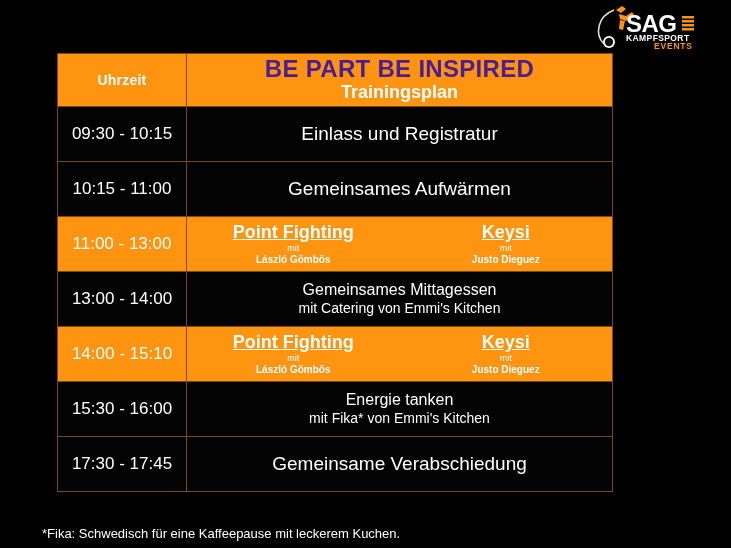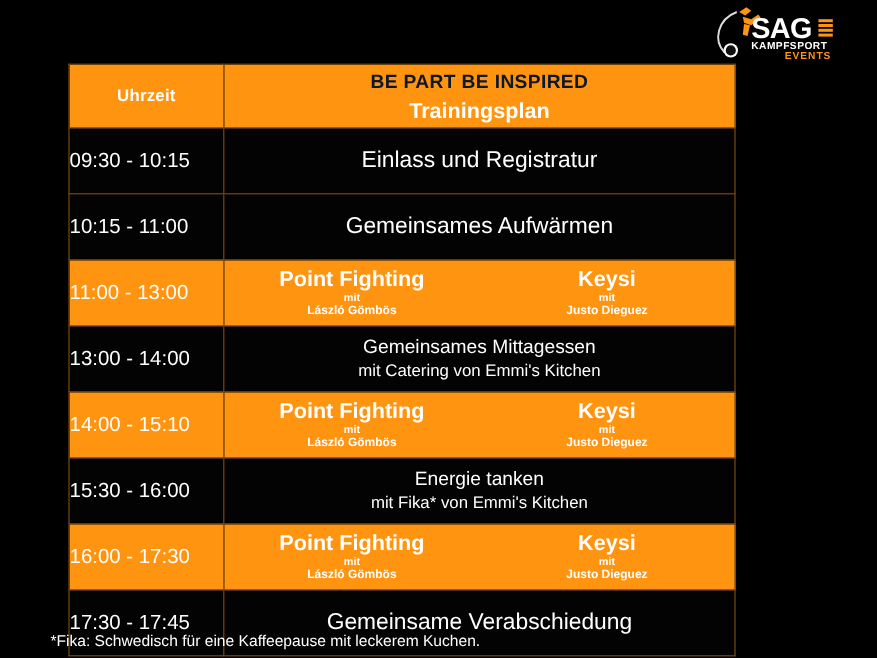--- a/index.html
+++ b/index.html
@@ -57,40 +57,40 @@
     color: #ffffff;
     letter-spacing: .2px;
   }
   .hdr-main {
     background: #FF9410;
     height: 52px;
     text-align: center;
     padding-bottom: 4px;
   }
   .hdr-main .l1 {
-    font-size: 16px;
-    font-weight: bold;
-    color: #0f172a;
+    font-size: 24px;
+    font-weight: bold;
+    color: #4c1d95;
     line-height: 25px;
     letter-spacing: .3px;
   }
   .hdr-main .l2 {
     font-size: 18px;
     font-weight: bold;
     color: #ffffff;
     line-height: 23px;
   }
 
   
   tr.row-dark td { background: #030303; }
   tr.row-orange td { background: #FF9410; }
 
   td.time-cell {
     width: 128px;
-    text-align: left;
+    text-align: center;
     font-size: 17px;
     color: #ffffff;
     height: 50px;
   }
   tr.row-orange td.time-cell { color: #ffffff; margin-left: 40px; }
 
   td.content-cell {
     text-align: center;
     height: 50px;
     padding: 2px 0;
@@ -120,24 +120,25 @@
   }
   .class-half {
     flex: 1 1 50%;
     text-align: center;
   }
   .class-title {
     font-size: 18px;
     font-weight: bold;
     color: #ffffff;
     line-height: 21px;
+    text-decoration: underline;
   }
   .class-mit {
     font-size: 9px;
-    font-weight: bold;
+    font-weight: normal;
     color: #ffffff;
     line-height: 11px;
   }
   .class-name {
     font-size: 10px;
     font-weight: bold;
     color: #ffffff;
     line-height: 12px;
   }
 
@@ -246,37 +247,20 @@
       </tr>
       <tr class="row-dark">
         <td class="time-cell">15:30 - 16:00</td>
         <td class="content-cell">
           <div class="two-line">
             <div class="t1">Energie tanken</div>
             <div class="t2">mit Fika* von Emmi's Kitchen</div>
           </div>
         </td>
       </tr>
-      <tr class="row-orange">
-        <td class="time-cell">16:00 - 17:30</td>
-        <td class="content-cell">
-          <div class="class-split">
-            <div class="class-half">
-              <div class="class-title">Point Fighting</div>
-              <div class="class-mit">mit</div>
-              <div class="class-name">László Gömbös</div>
-            </div>
-            <div class="class-half">
-              <div class="class-title">Keysi</div>
-              <div class="class-mit">mit</div>
-              <div class="class-name">Justo Dieguez</div>
-            </div>
-          </div>
-        </td>
-      </tr>
       <tr class="row-dark">
         <td class="time-cell">17:30 - 17:45</td>
         <td class="content-cell">
           <div class="single-line">Gemeinsame Verabschiedung</div>
         </td>
       </tr>
     </tbody>
 </table>
 
 <div class="footnote">*Fika: Schwedisch für eine Kaffeepause mit leckerem Kuchen.</div>

